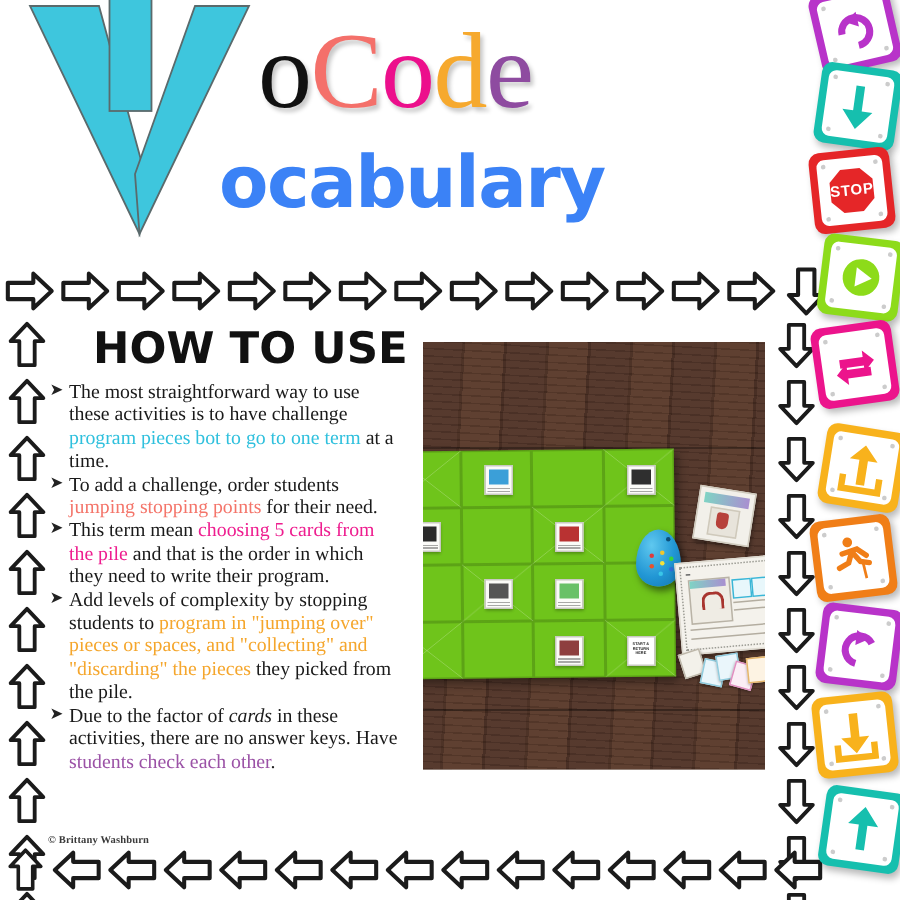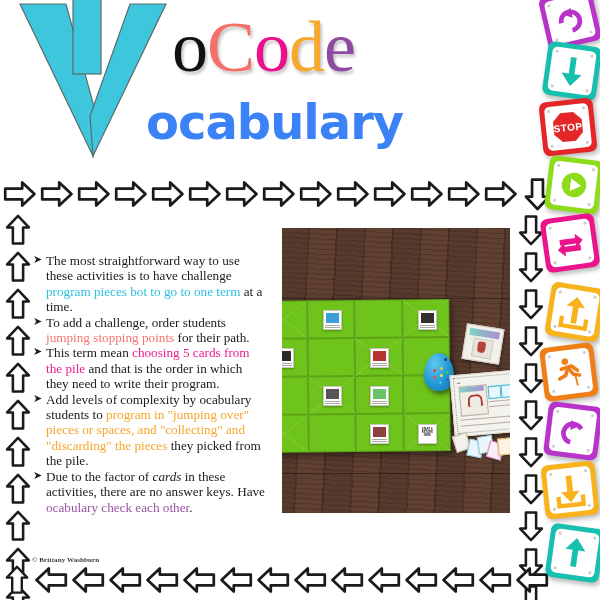--- a/index.html
+++ b/index.html
@@ -303,26 +303,27 @@
           <path d="M8,34 L58,34 L58,16 L94,50 L58,84 L58,66 L8,66 Z" fill="#ffffff" stroke="#1b1b1b" stroke-width="8" stroke-linejoin="round" transform="rotate(180 50 50)"></path>
         </svg></span>
       <span class="arrow"><svg width="35" height="34" viewBox="0 0 100 100">
           <path d="M8,34 L58,34 L58,16 L94,50 L58,84 L58,66 L8,66 Z" fill="#ffffff" stroke="#1b1b1b" stroke-width="8" stroke-linejoin="round" transform="rotate(180 50 50)"></path>
         </svg></span>
       <span class="arrow"><svg width="35" height="34" viewBox="0 0 100 100">
           <path d="M8,34 L58,34 L58,16 L94,50 L58,84 L58,66 L8,66 Z" fill="#ffffff" stroke="#1b1b1b" stroke-width="8" stroke-linejoin="round" transform="rotate(180 50 50)"></path>
         </svg></span>
     </div>
 
+  <div class="howto-heading">HOW TO USE</div>
   <div class="bullets" id="bullets">
       <div class="bullet"><span class="marker">➤</span><span>The most straightforward way to use these activities is to have challenge </span><span class="hl-cyan">program pieces bot to go to one term</span><span> at a time.</span></div>
-      <div class="bullet"><span class="marker">➤</span><span>To add a challenge, order students </span><span class="hl-coral">jumping stopping points</span><span> for their path.</span></div>
+      <div class="bullet"><span class="marker">➤</span><span>To add a challenge, order students </span><span class="hl-coral">jumping stopping points</span><span> for their need.</span></div>
       <div class="bullet"><span class="marker">➤</span><span>This term mean </span><span class="hl-magenta">choosing 5 cards from the pile</span><span> and that is the order in which they need to write their program.</span></div>
-      <div class="bullet"><span class="marker">➤</span><span>Add levels of complexity by ocabulary students to </span><span class="hl-orange">program in "jumping over" pieces or spaces, and "collecting" and "discarding" the pieces</span><span> they picked from the pile.</span></div>
-      <div class="bullet"><span class="marker">➤</span><span>Due to the factor of </span><span class="ital">cards</span><span> in these activities, there are no answer keys. Have </span><span class="hl-purple">ocabulary check each other</span><span>.</span></div>
+      <div class="bullet"><span class="marker">➤</span><span>Add levels of complexity by stopping students to </span><span class="hl-orange">program in "jumping over" pieces or spaces, and "collecting" and "discarding" the pieces</span><span> they picked from the pile.</span></div>
+      <div class="bullet"><span class="marker">➤</span><span>Due to the factor of </span><span class="ital">cards</span><span> in these activities, there are no answer keys. Have </span><span class="hl-purple">students check each other</span><span>.</span></div>
     </div>
   <div class="copyright">© Brittany Washburn</div>
 
   <div class="photo">
     <div class="floor"></div>
     <div class="floorlines"></div>
 
     <div class="mat" id="mat">
         <div class="tile" style="left: 0px; top: 0px; width: 47.5px; height: 38px;"></div>
         <div class="diag" style="left: 0px; top: 0px; width: 47.5px; height: 38px;"></div>

